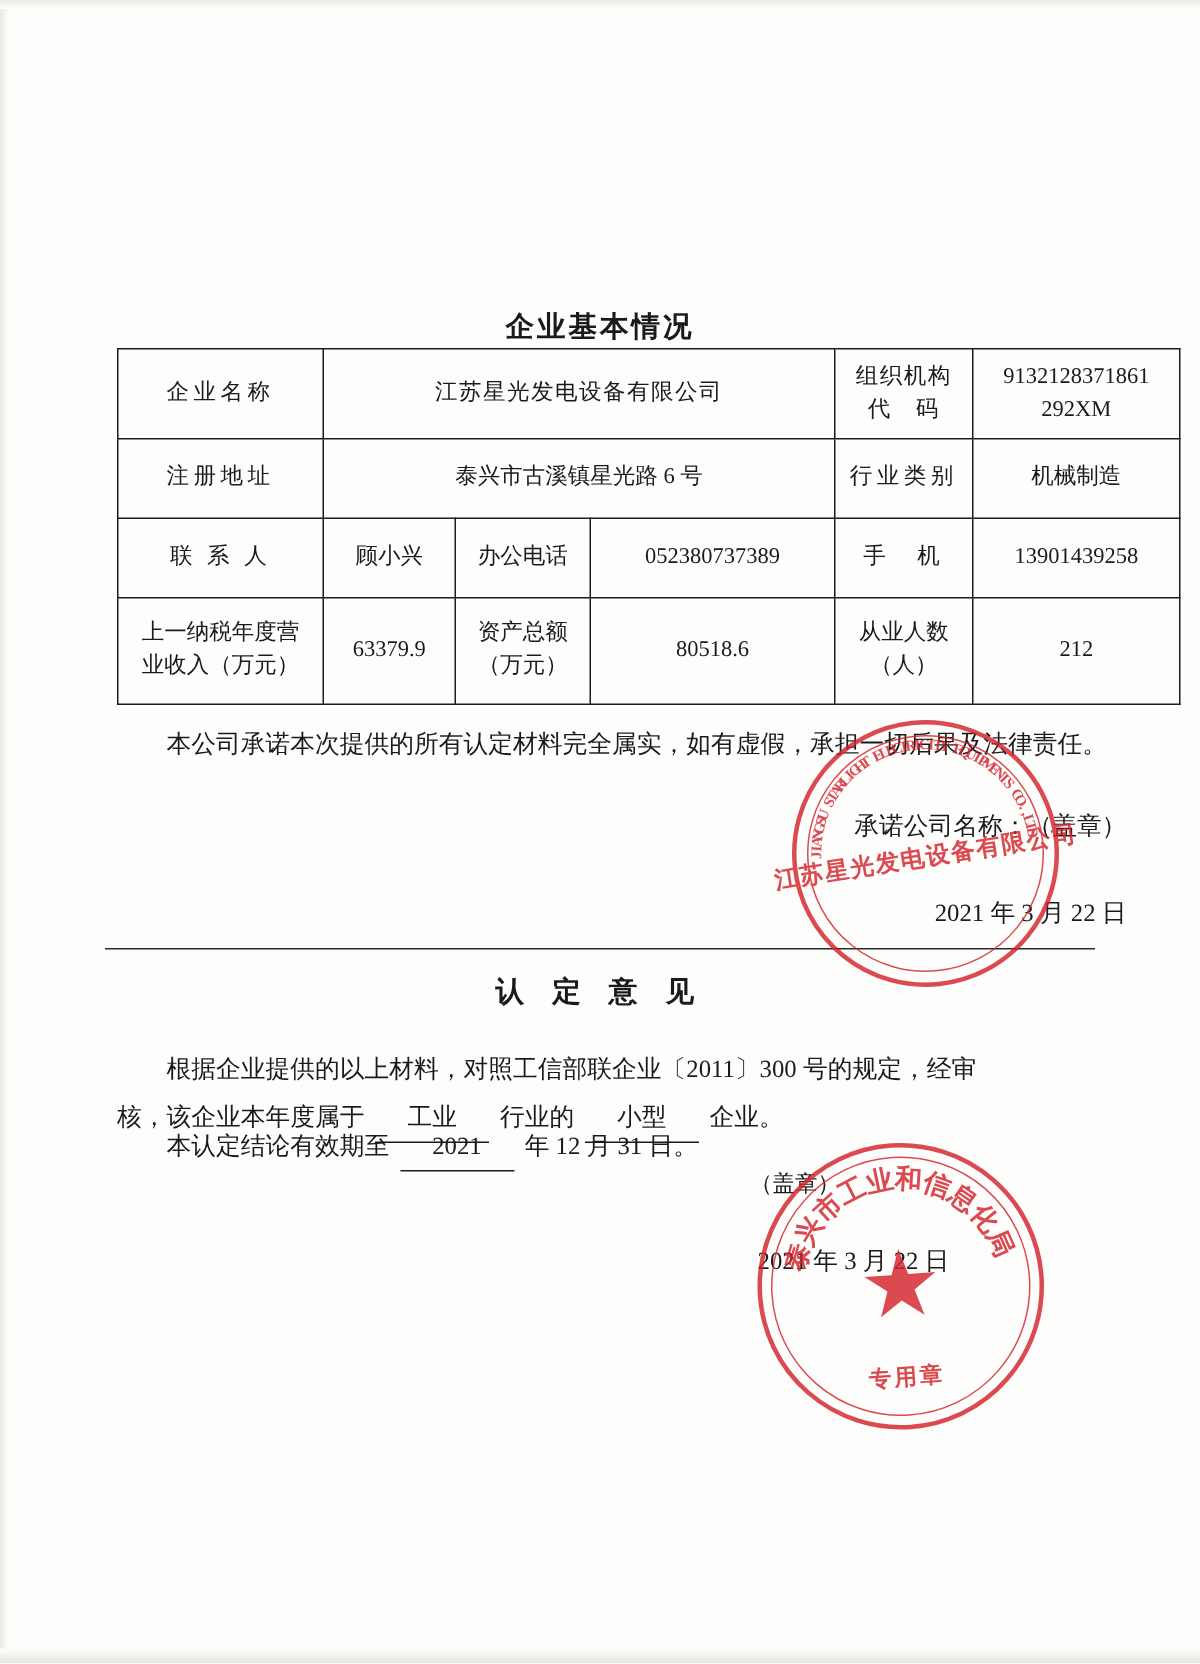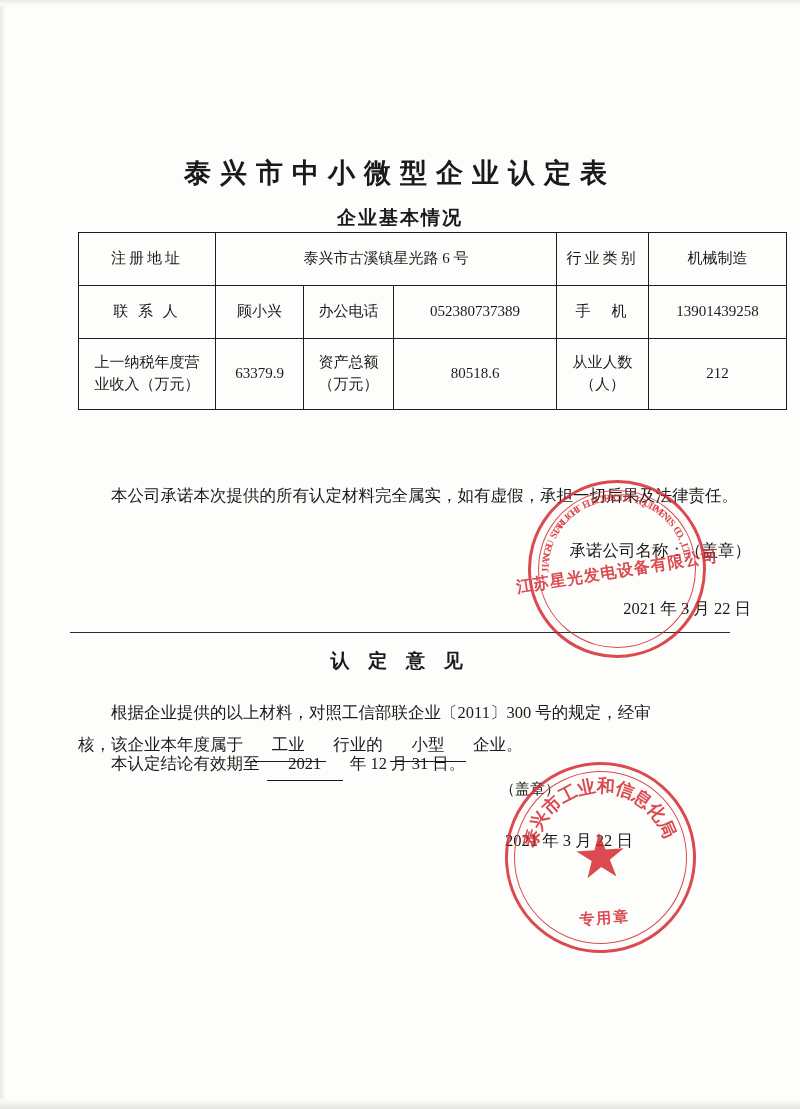--- a/index.html
+++ b/index.html
@@ -218,33 +218,44 @@
   }
 </style>
 </head>
 <body>
 
 <div class="page">
   <div class="scan-edge-left"></div>
   <div class="scan-edge-top"></div>
   <div class="scan-edge-bottom"></div>
 
-  <div class="doc-title">泰兴市中小微型企业认定表</div>
   <div class="section-title">企业基本情况</div>
 
   <table class="info">
     <colgroup>
       <col style="width:137px">
       <col style="width:88px">
       <col style="width:90px">
       <col style="width:163px">
       <col style="width:92px">
       <col style="width:138px">
     </colgroup>
     <tbody>
+      <tr class="r1">
+        <td class="label">企业名称</td>
+        <td colspan="3" class="company-name">江苏星光发电设备有限公司</td>
+        <td class="code-label">
+          <span>组织机构</span><br>
+          <span>代　码</span>
+        </td>
+        <td class="code-val">
+          <span>9132128371861</span><br>
+          <span>292XM</span>
+        </td>
+      </tr>
       <tr class="r2">
         <td class="label">注册地址</td>
         <td colspan="3" class="val-big">泰兴市古溪镇星光路 6 号</td>
         <td class="label">行业类别</td>
         <td class="val-big">机械制造</td>
       </tr>
       <tr class="r3">
         <td class="label">联 系 人</td>
         <td>顾小兴</td>
         <td>办公电话</td>

